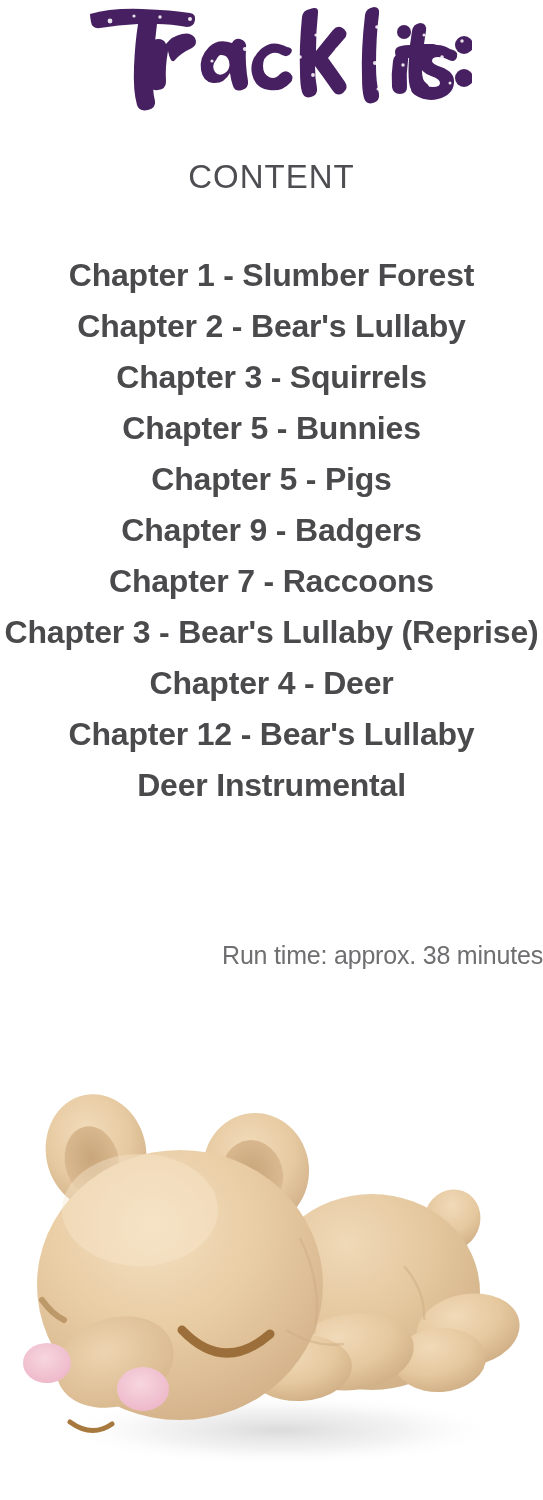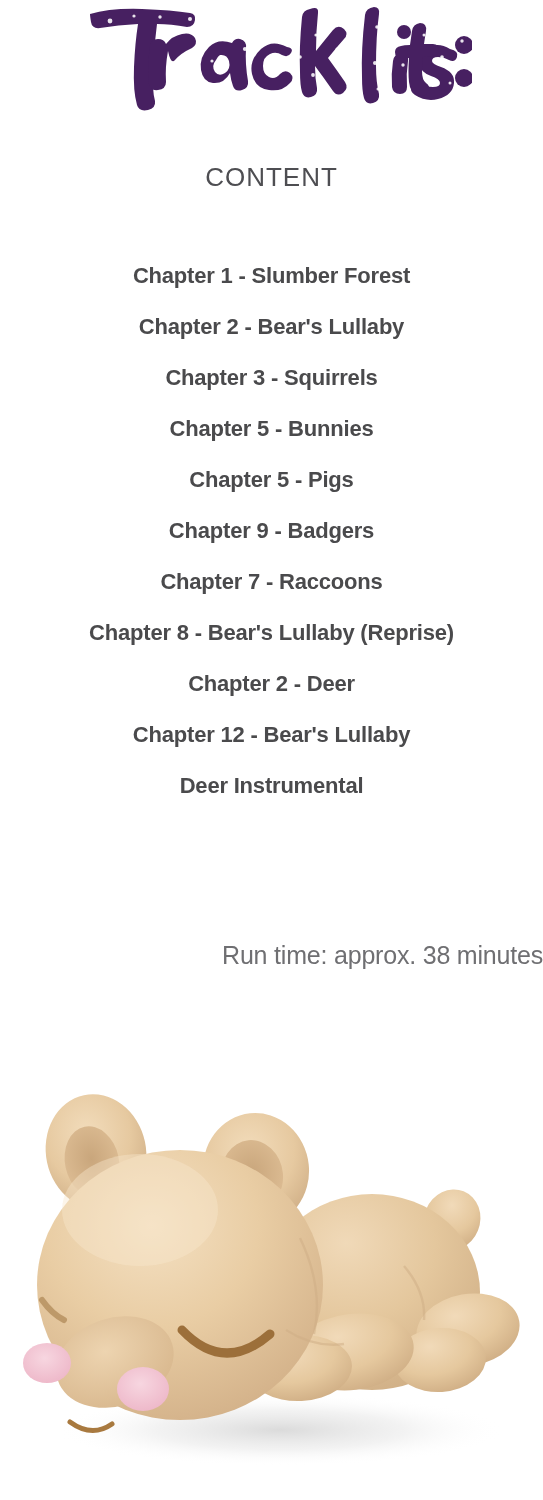--- a/index.html
+++ b/index.html
@@ -38,38 +38,38 @@
   }
 
   
   .content-heading {
     position: absolute;
     top: 158px;
     left: 0;
     width: 543px;
     text-align: center;
     font-family: "Liberation Sans", sans-serif;
-    font-size: 26px;
+    font-size: 33px;
     font-weight: 500;
     letter-spacing: 1.0px;
     color: #4e4e52;
     line-height: 38px;
   }
 
   
   .tracklist {
     position: absolute;
     top: 250px;
     left: 0;
     width: 543px;
     text-align: center;
   }
   .track-line {
     font-family: "Liberation Sans", sans-serif;
-    font-size: 22px;
+    font-size: 32px;
     font-weight: bold;
     color: #4a4a4c;
     line-height: 51px;
     letter-spacing: -0.2px;
     white-space: nowrap;
   }
 
   
   .runtime {
     position: absolute;
@@ -165,22 +165,22 @@
   <div class="content-heading">CONTENT</div>
 
   <div class="tracklist">
     <div class="track-line">Chapter 1 - Slumber Forest</div>
     <div class="track-line">Chapter 2 - Bear's Lullaby</div>
     <div class="track-line">Chapter 3 - Squirrels</div>
     <div class="track-line">Chapter 5 - Bunnies</div>
     <div class="track-line">Chapter 5 - Pigs</div>
     <div class="track-line">Chapter 9 - Badgers</div>
     <div class="track-line">Chapter 7 - Raccoons</div>
-    <div class="track-line">Chapter 8 - Bear's Lullaby (Reprise)</div>
-    <div class="track-line">Chapter 2 - Deer</div>
+    <div class="track-line">Chapter 3 - Bear's Lullaby (Reprise)</div>
+    <div class="track-line">Chapter 4 - Deer</div>
     <div class="track-line">Chapter 12 - Bear's Lullaby</div>
     <div class="track-line">Deer Instrumental</div>
   </div>
 
   <div class="runtime">Run time: approx. 38 minutes</div>
 
   <div class="bear-wrap">
     <svg class="bear-svg" width="543" height="470" viewBox="0 0 543 470">
       <defs>
         <radialGradient id="headG" cx="40%" cy="28%" r="78%">

